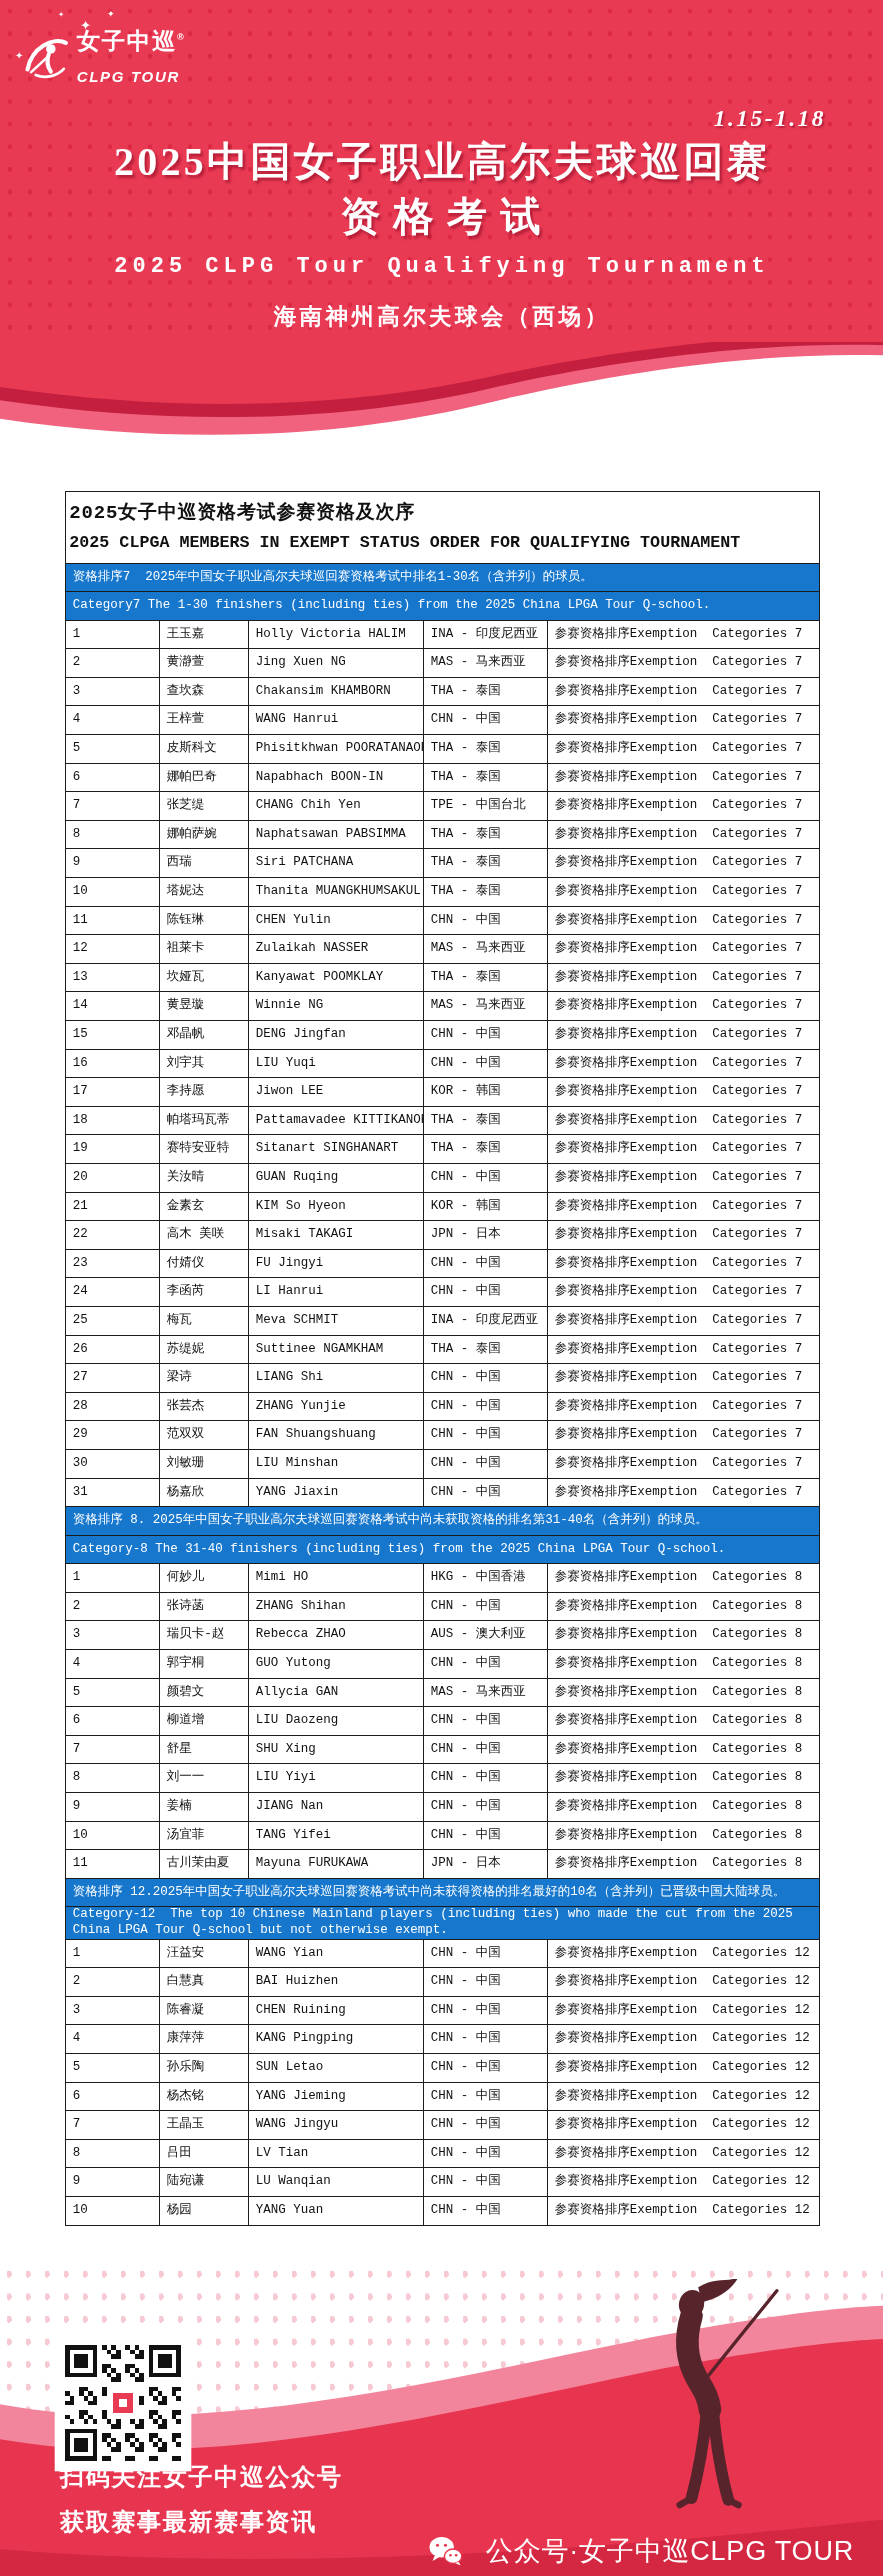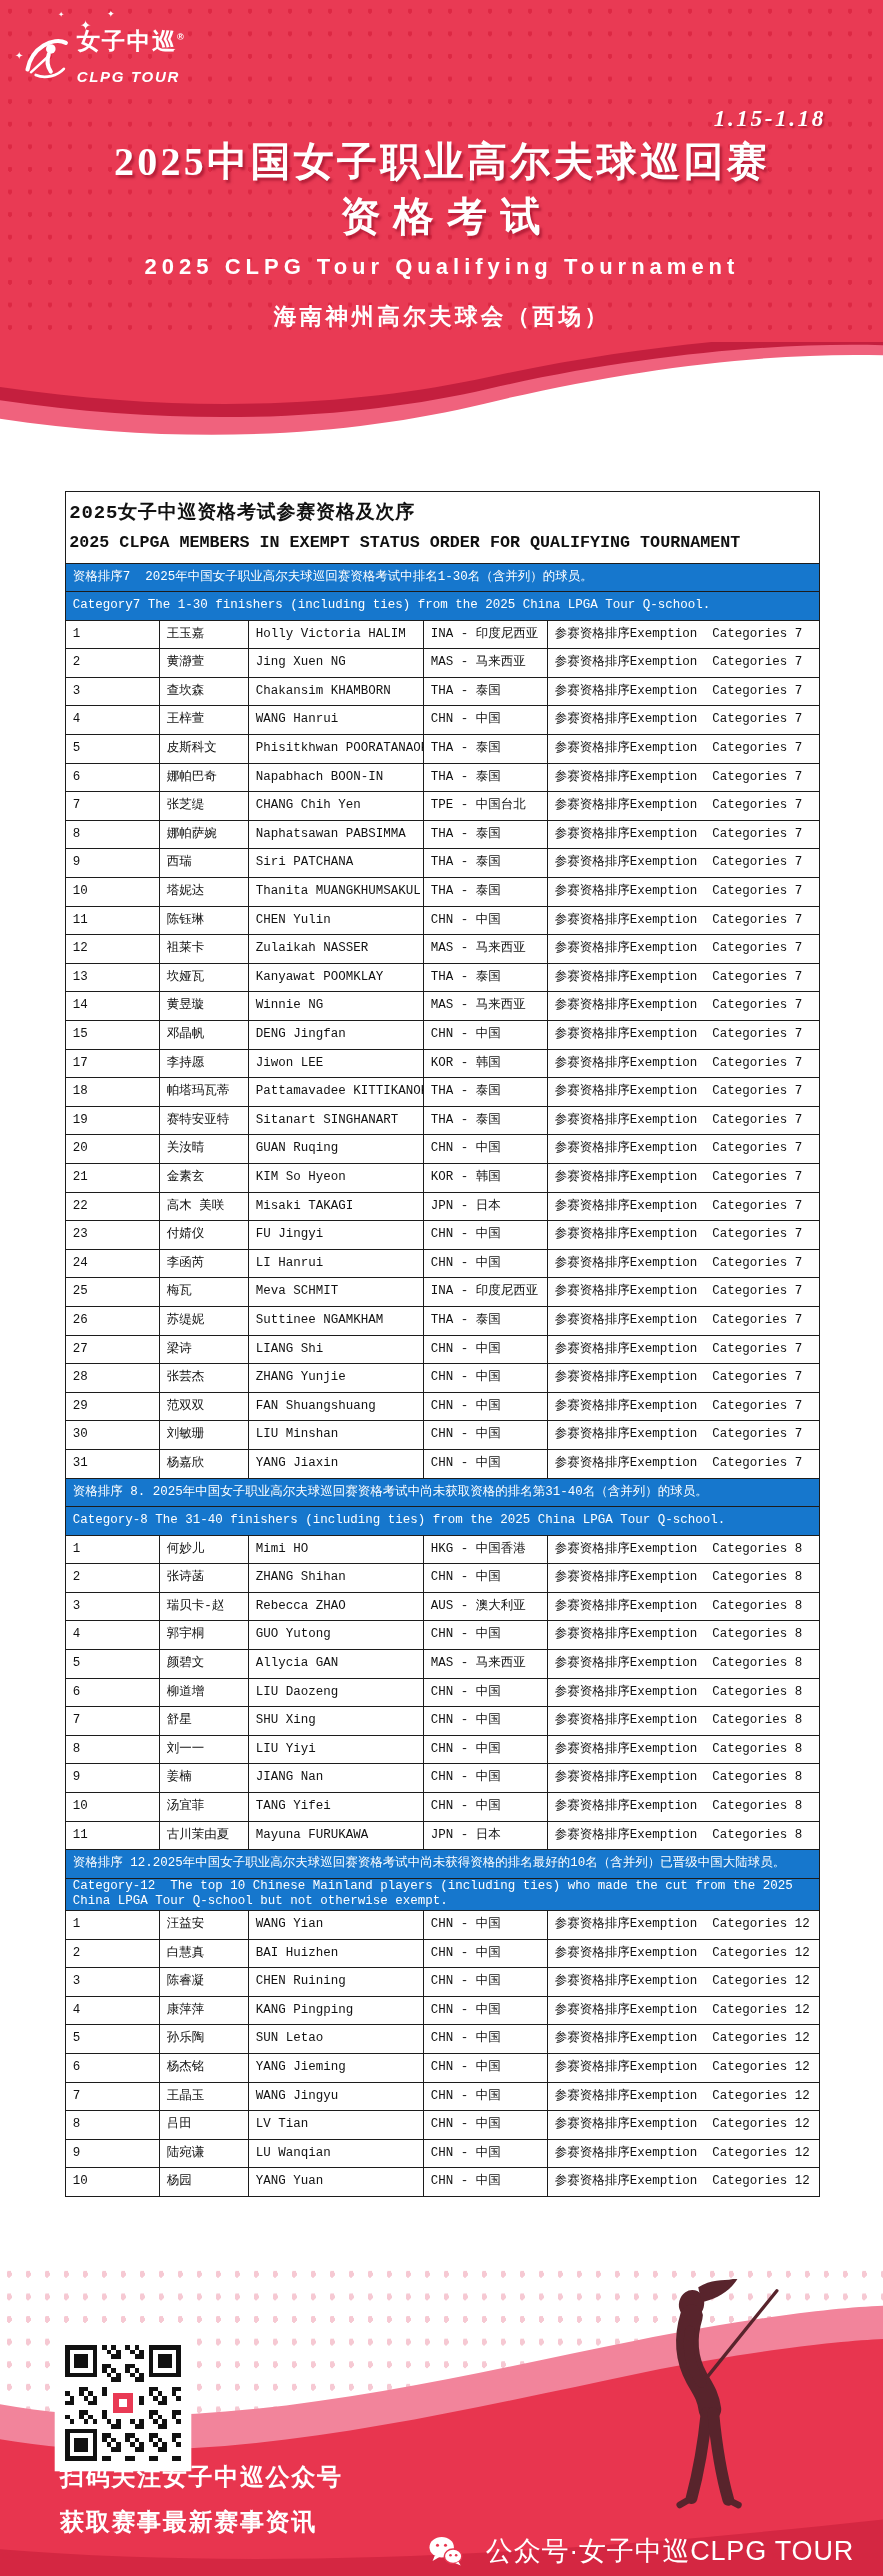--- a/index.html
+++ b/index.html
@@ -21,21 +21,21 @@
   .date{position:absolute;right:58px;top:105px;font-family:"Liberation Serif","DejaVu Serif",serif;
         font-style:italic;font-weight:bold;font-size:23.4px;letter-spacing:2.5px;
         text-shadow:1.7px 1.7px 1.7px rgba(140,10,35,.55);}
   .h-title1{position:absolute;top:134px;left:0;width:100%;text-align:center;
         font-family:"Liberation Serif","DejaVu Serif",serif;font-weight:bold;font-size:40px;
         letter-spacing:3.3px;text-shadow:2.5px 3.3px 2.5px rgba(140,10,35,.55);}
   .h-title2{position:absolute;top:189px;left:5px;width:100%;text-align:center;
         font-family:Liberation Serif, serif;font-weight:bold;font-size:40px;
         letter-spacing:13.4px;text-shadow:2.5px 3.3px 2.5px rgba(140,10,35,.55);}
   .h-title-en{position:absolute;top:254px;left:0;width:100%;text-align:center;
-        font-family:Liberation Sans, sans-serif;font-weight:600;font-size:22px;letter-spacing:5px;}
+        font-family:Liberation Mono, monospace;font-weight:600;font-size:22px;letter-spacing:5px;}
   .h-venue{position:absolute;top:301px;left:0;width:100%;text-align:center;
         font-family:"Liberation Serif","DejaVu Serif",serif;font-weight:bold;font-size:22.6px;letter-spacing:3.3px;}
 
   
   .sheet{position:absolute;top:491px;left:65px;}
   table.roster{border-collapse:collapse;table-layout:fixed;width:753px;border:1.7px solid #111;}
   table.roster td{border:0.8px solid #1c1c1c;padding:0 6.7px;height:27.6px;vertical-align:middle;
         font-family:"Liberation Mono","DejaVu Sans Mono",monospace;font-size:12.5px;line-height:1.25;
         color:#111;overflow:hidden;white-space:pre;}
   tr.t-title td{padding:10px 3.3px 8.4px 3.3px;height:auto;white-space:normal;}
@@ -216,20 +216,27 @@
             <td class="col0">14</td>
             <td class="col1">黄昱璇</td>
             <td class="col2">Winnie NG</td>
             <td class="col3">MAS - 马来西亚</td>
             <td class="col4">参赛资格排序Exemption  Categories 7</td>
           </tr>
           <tr class="data-row">
             <td class="col0">15</td>
             <td class="col1">邓晶帆</td>
             <td class="col2">DENG Jingfan</td>
+            <td class="col3">CHN - 中国</td>
+            <td class="col4">参赛资格排序Exemption  Categories 7</td>
+          </tr>
+          <tr class="data-row">
+            <td class="col0">16</td>
+            <td class="col1">刘宇其</td>
+            <td class="col2">LIU Yuqi</td>
             <td class="col3">CHN - 中国</td>
             <td class="col4">参赛资格排序Exemption  Categories 7</td>
           </tr>
           <tr class="data-row">
             <td class="col0">17</td>
             <td class="col1">李持愿</td>
             <td class="col2">Jiwon LEE</td>
             <td class="col3">KOR - 韩国</td>
             <td class="col4">参赛资格排序Exemption  Categories 7</td>
           </tr>

